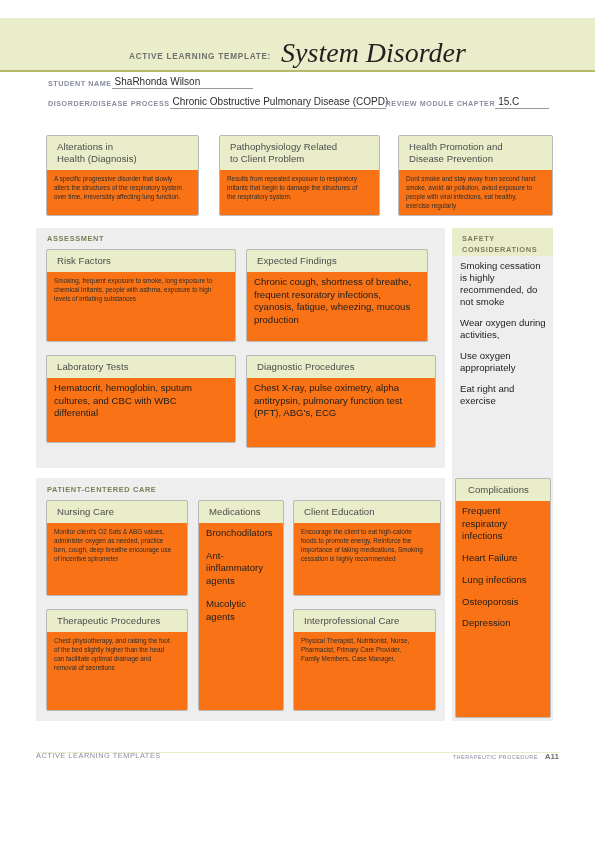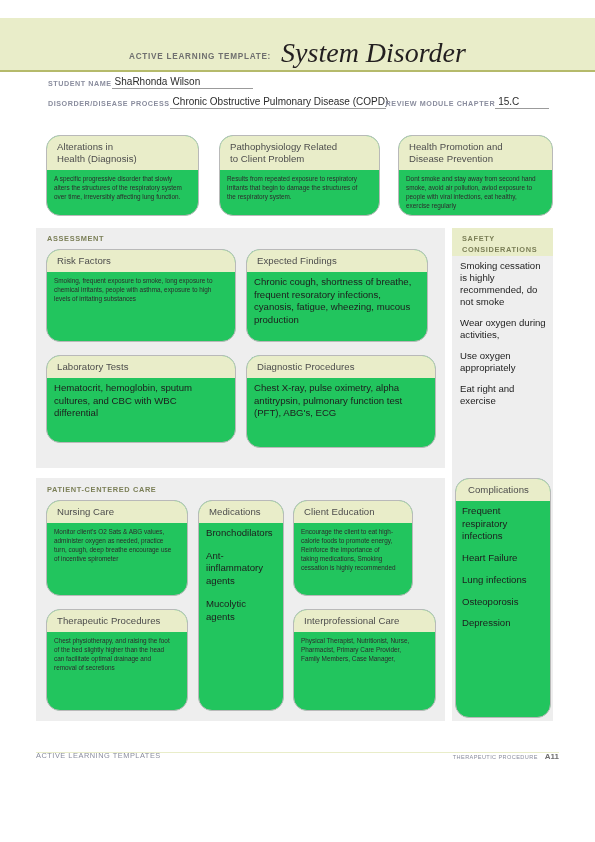--- a/index.html
+++ b/index.html
@@ -72,23 +72,23 @@
     white-space: nowrap;
   }
   .fv-name { min-width: 135px; }
   .fv-disorder { min-width: 210px; }
   .fv-chapter { min-width: 48px; }
   .spacer-18 { width: 16px; }
 
   
   .card {
     position: absolute;
-    background: #22c55e;
+    background: #f97316;
     border: 0.8px solid #b9b9b9;
-    border-radius: 14px;
+    border-radius: 2px;
     box-sizing: border-box;
     overflow: hidden;
   }
   .card-head {
     background: #e9edc9;
     padding: 5px 8px 5px 10px;
     box-sizing: border-box;
   }
   .card-head-title {
     font-size: 9.6px;
@@ -271,21 +271,21 @@
     <div class="card-head">
       <div class="card-head-title">Medications</div>
     </div>
     <div class="card-body body-md">
       <p style="margin:0 0 10px 0;">Bronchodilators</p>
       <p style="margin:0 0 10px 0;">Ant-iinflammatory agents</p>
       <p style="margin:0;">Mucolytic agents</p>
     </div>
   </div>
 
-  <div class="card" style="left:293px; top:500px; width:120px; height:96px;">
+  <div class="card" style="left:293px; top:500px; width:148px; height:96px;">
     <div class="card-head">
       <div class="card-head-title">Client Education</div>
     </div>
     <div class="card-body body-sm">Encourage the client to eat high-calorie foods to promote energy, Reinforce the importance of taking medications, Smoking cessation is highly recommended</div>
   </div>
 
   <div class="card" style="left:46px; top:609px; width:142px; height:102px;">
     <div class="card-head">
       <div class="card-head-title">Therapeutic Procedures</div>
     </div>

